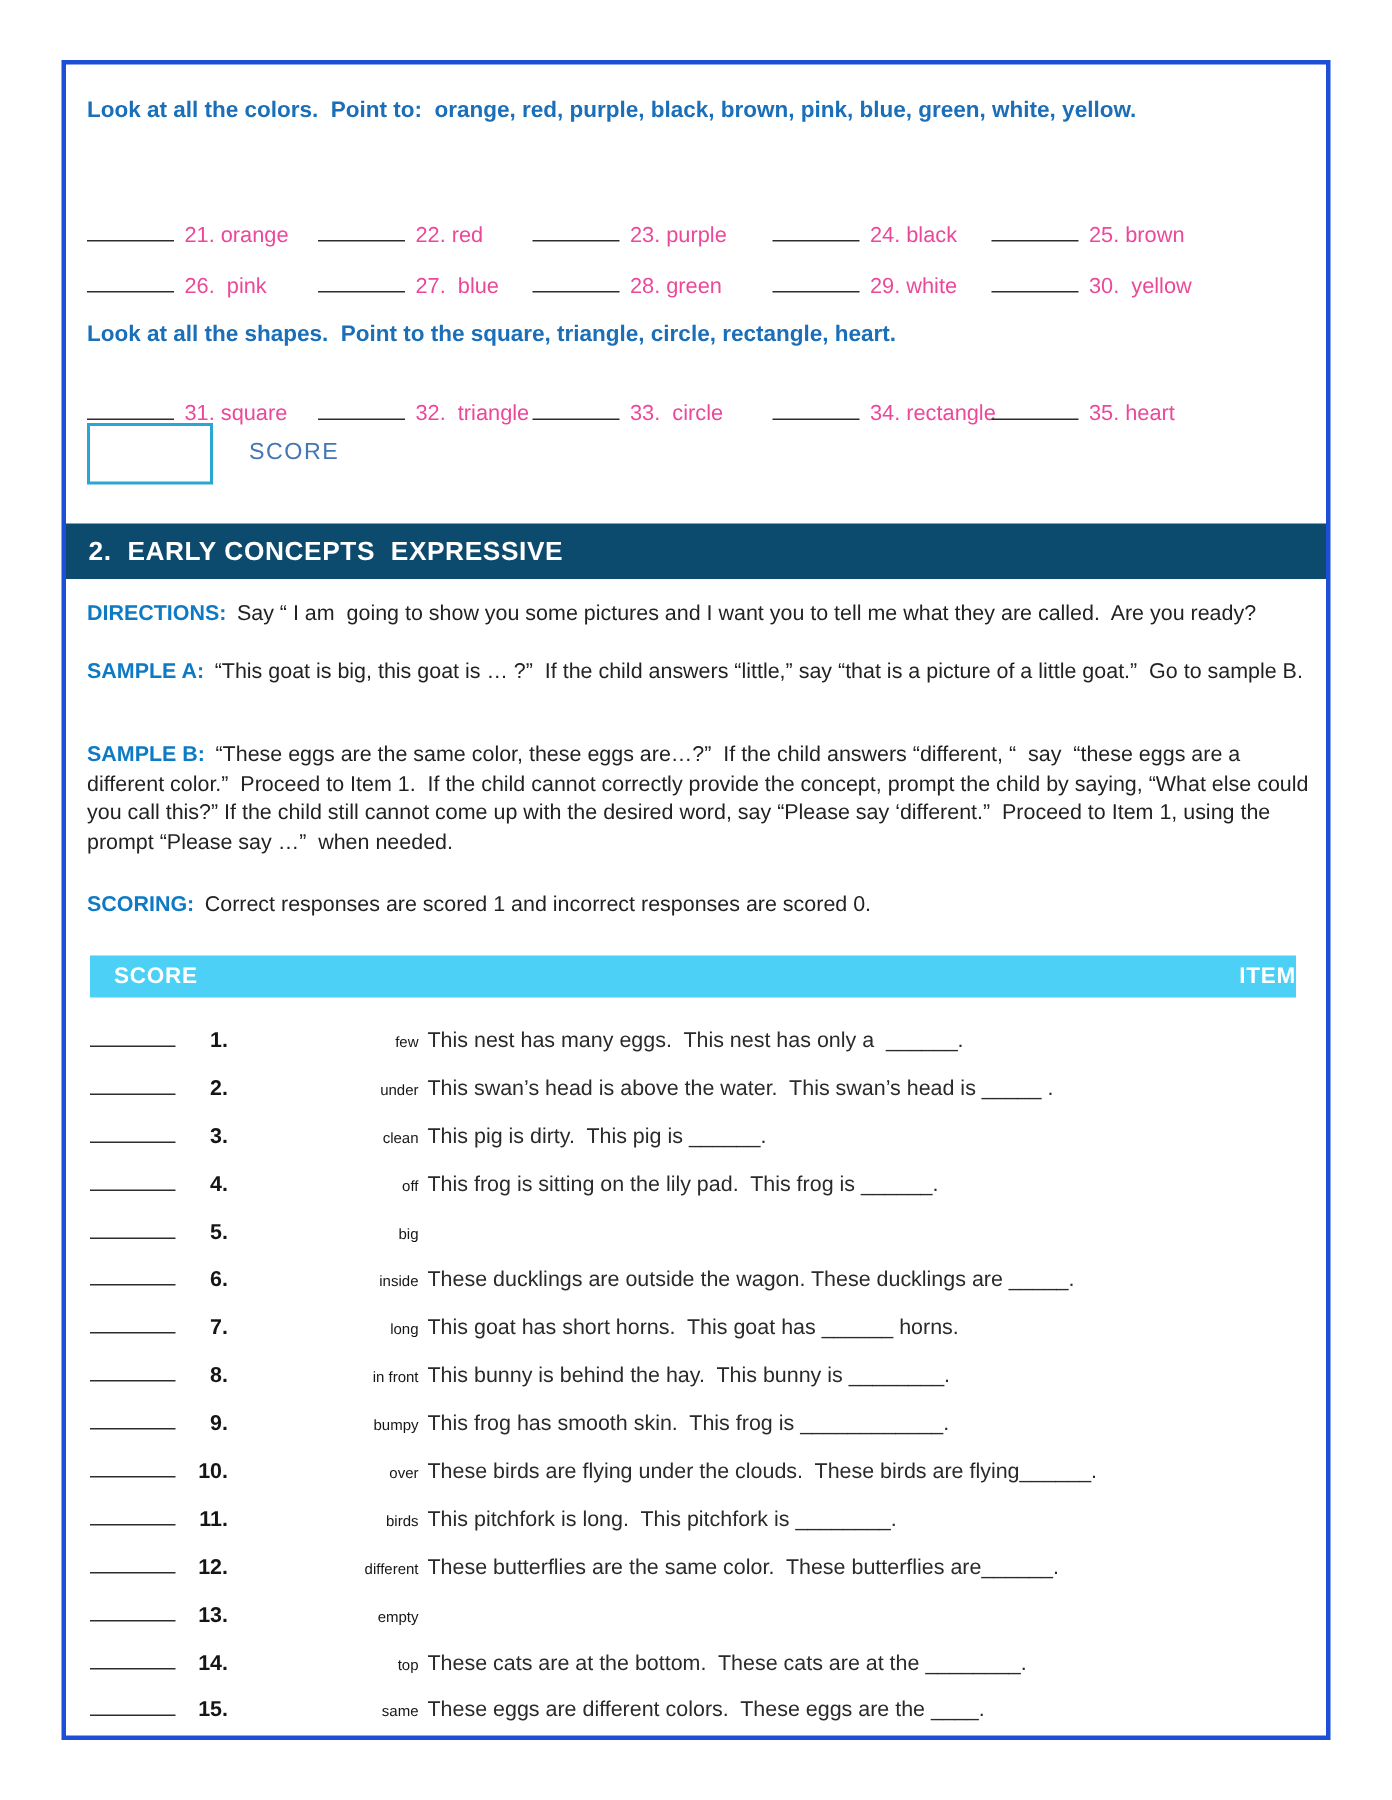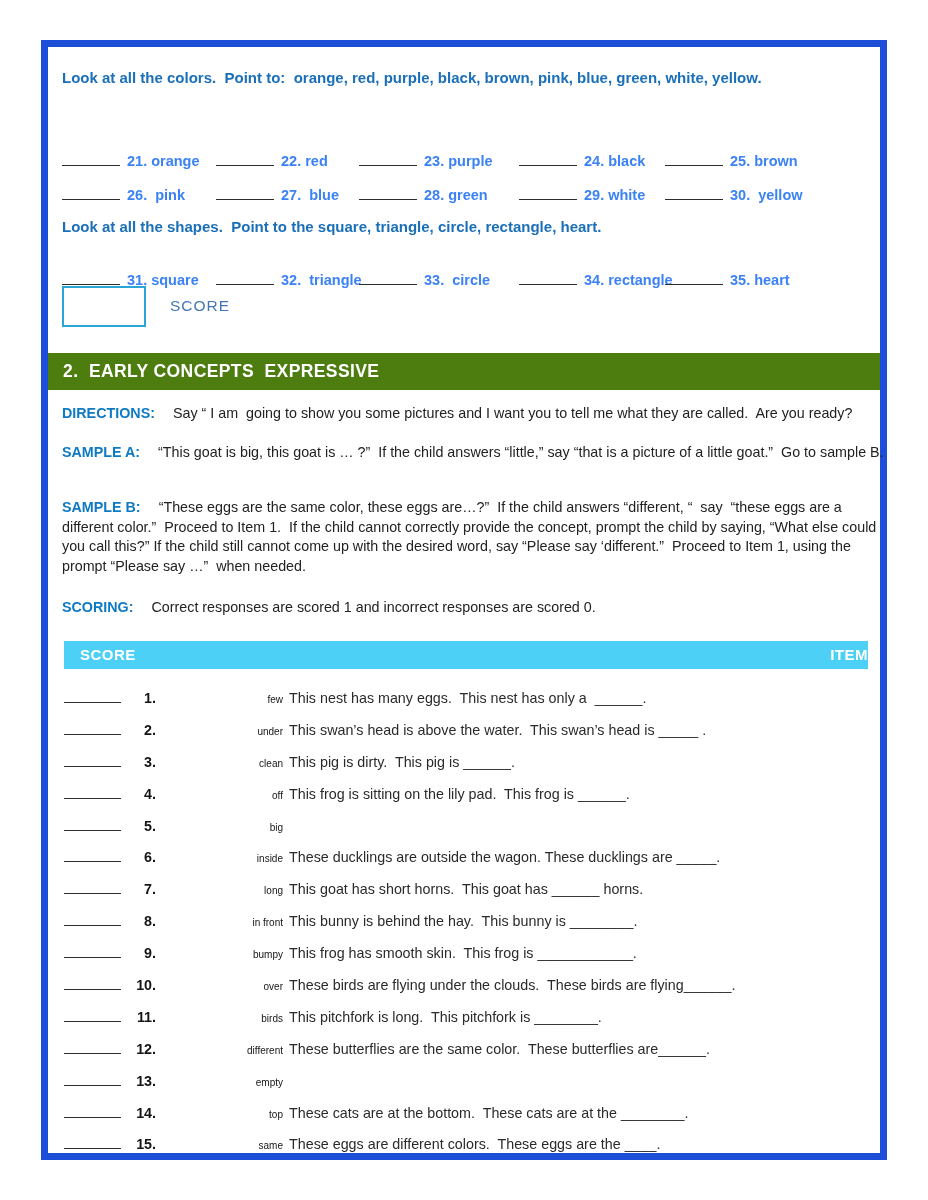--- a/index.html
+++ b/index.html
@@ -3,21 +3,21 @@
 <meta charset="utf-8">
 <style>
   html,body { margin:0; padding:0; }
   body {
     width:928px; height:1200px; background:#ffffff;
     font-family:"Liberation Sans", sans-serif;
     color:#1c1c1c; position:relative;
   }
   .box {
     position:absolute; left:41px; top:40px; width:846px; height:1120px;
-    border:7px solid #1d4ed8; box-sizing:border-box; background:#fff;
+    border:3px solid #1d4ed8; box-sizing:border-box; background:#fff;
   }
   .abs { position:absolute; }
   .pre { white-space:pre-wrap; }
 
   
   .instr {
     left:14px; width:776px; font-weight:bold; font-size:15px;
     line-height:27px; color:#1a6fb8; white-space:pre-wrap;
   }
 
@@ -29,47 +29,47 @@
   .fillcell { display:flex; align-items:baseline; flex:0 0 auto; }
   .fillcell:nth-child(1){ width:154px; }
   .fillcell:nth-child(2){ width:143px;margin-top:20px; }
   .fillcell:nth-child(3){ width:160px; }
   .fillcell:nth-child(4){ width:146px; }
   .blankline {
     display:inline-block; width:58px; height:0;
     border-bottom:1.5px solid #2d2d2d; flex:0 0 auto;
   }
   .flabel {
-    font-weight:bold; font-size:14.5px; margin-left:7px; white-space:pre;
-    color:#3b82f6;
+    font-weight:normal; font-size:14.5px; margin-left:7px; white-space:pre;
+    color:#ec4899;
   }
 
   
   .scorearea { left:14px; display:flex; align-items:center; height:42px; }
   .scorebox {
     width:84px; height:41px; border:2px solid #2aa6d4; box-sizing:border-box;
     background:#fff;
   }
   .scoreboxlabel {
     margin-left:24px; color:#4377b4; font-size:15.5px; letter-spacing:1px;
   }
 
   
   .band {
-    left:0; right:0; height:37px; background:#4d7c0f; color:#ffffff;
+    left:0; right:0; height:37px; background:#0c4a6e; color:#ffffff;
     font-weight:bold; font-size:17.5px; line-height:37px; padding-left:15px;
     letter-spacing:0.4px; white-space:pre;
   }
 
   
   .para {
     left:14px; width:824px; font-size:14.3px; line-height:19.5px;
     color:#222; white-space:pre-wrap;
   }
-  .para .plabel { font-weight:bold; color:#0f7ac4; margin-right:18px; white-space:pre; }
+  .para .plabel { font-weight:bold; color:#0f7ac4; margin-right:7px; white-space:pre; }
   .nowrap { white-space:nowrap; width:auto; }
 
   
   .thead {
     left:16px; width:804px; height:28px; background:#4dd0f6; color:#fff;
     font-weight:bold; font-size:15px; line-height:28px; letter-spacing:0.5px;
   }
   .thead .h-score { position:absolute; left:16px; }
   .thead .h-item  { position:absolute; left:0; right:0; text-align:right; }
 

